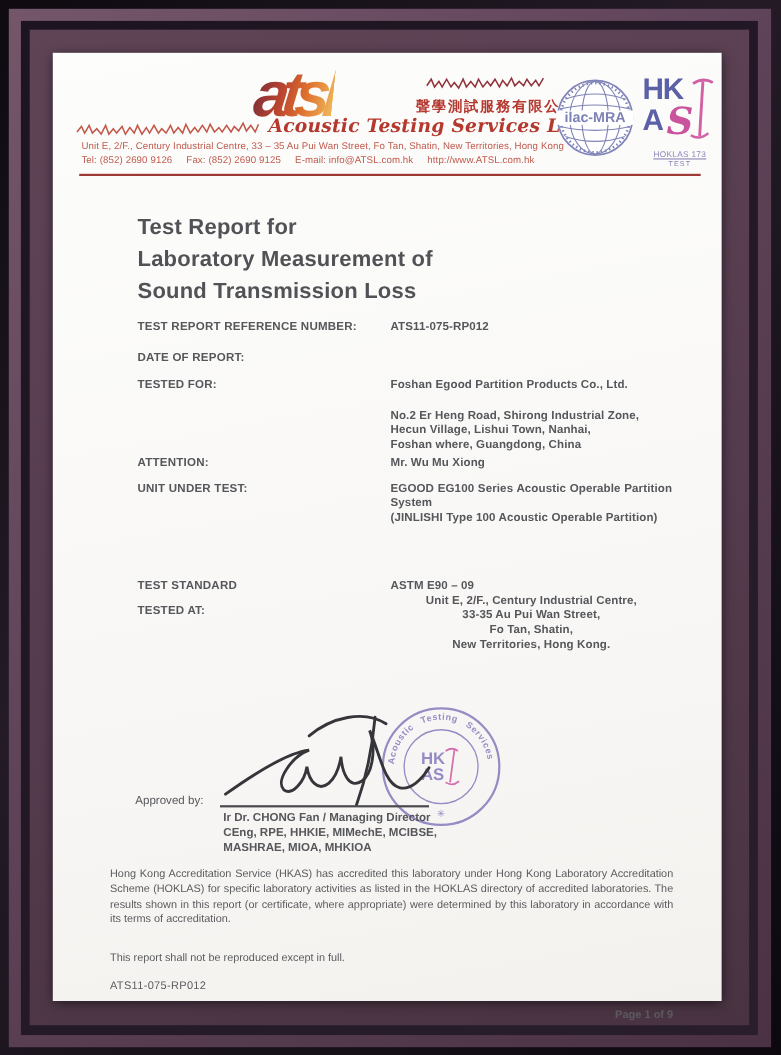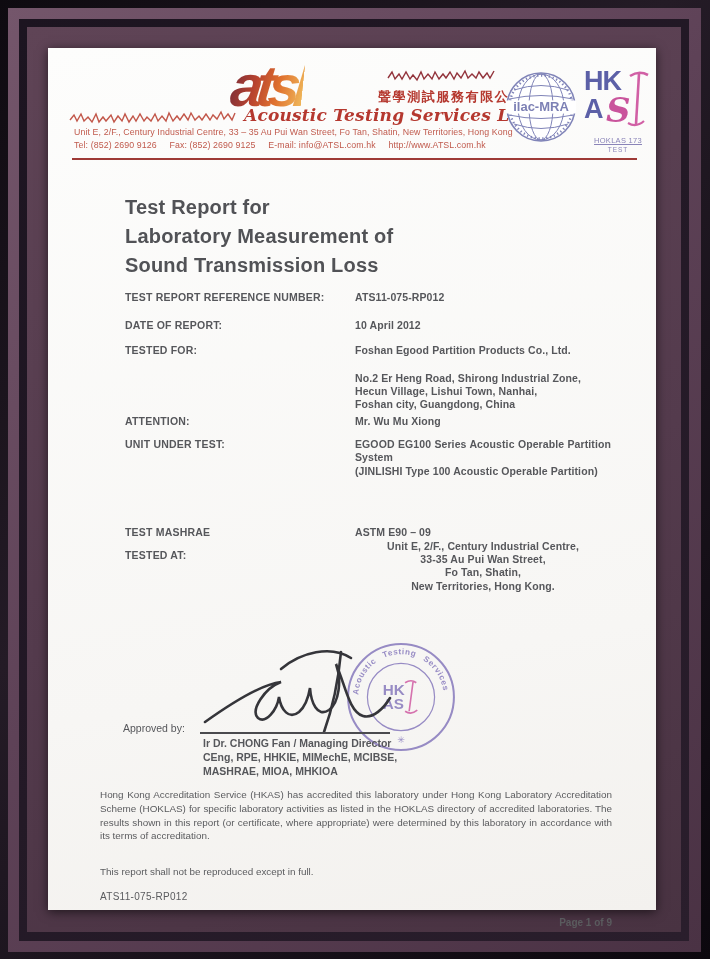--- a/index.html
+++ b/index.html
@@ -123,36 +123,35 @@
     <div class="abs title">
       <div>Test Report for</div>
       <div>Laboratory Measurement of</div>
       <div>Sound Transmission Loss</div>
     </div>
 
     <div class="lbl" style="top:243px;">TEST REPORT REFERENCE NUMBER:</div>
     <div class="val" style="top:243px;">ATS11-075-RP012</div>
 
     <div class="lbl" style="top:271px;">DATE OF REPORT:</div>
-    <div class="val" style="top:271px;">10 April 2012</div>
 
     <div class="lbl" style="top:296px;">TESTED FOR:</div>
     <div class="val" style="top:296px;">Foshan Egood Partition Products Co., Ltd.</div>
     <div class="val" style="top:324px;">No.2 Er Heng Road, Shirong Industrial Zone,
 Hecun Village, Lishui Town, Nanhai,
-Foshan city, Guangdong, China</div>
+Foshan where, Guangdong, China</div>
 
     <div class="lbl" style="top:367px;">ATTENTION:</div>
     <div class="val" style="top:367px;">Mr. Wu Mu Xiong</div>
 
     <div class="lbl" style="top:390px;">UNIT UNDER TEST:</div>
     <div class="val just" style="top:390px;">EGOOD EG100 Series Acoustic Operable Partition System</div>
     <div class="val just" style="top:417px;">(JINLISHI Type 100 Acoustic Operable Partition)</div>
 
-    <div class="lbl" style="top:478px;">TEST MASHRAE</div>
+    <div class="lbl" style="top:478px;">TEST STANDARD</div>
     <div class="val" style="top:478px;">ASTM E90 – 09</div>
 
     <div class="lbl" style="top:501px;">TESTED AT:</div>
     <div class="val" style="top:492px;text-align:center;">Unit E, 2/F., Century Industrial Centre,
 33-35 Au Pui Wan Street,
 Fo Tan, Shatin,
 New Territories, Hong Kong.</div>
 
     <svg class="abs" style="left:296px;top:592px;opacity:.88;" width="114" height="114" viewBox="0 0 112 112">
       <circle cx="56" cy="56" r="52" fill="none" stroke="#8a7dbe" stroke-width="2"></circle>

